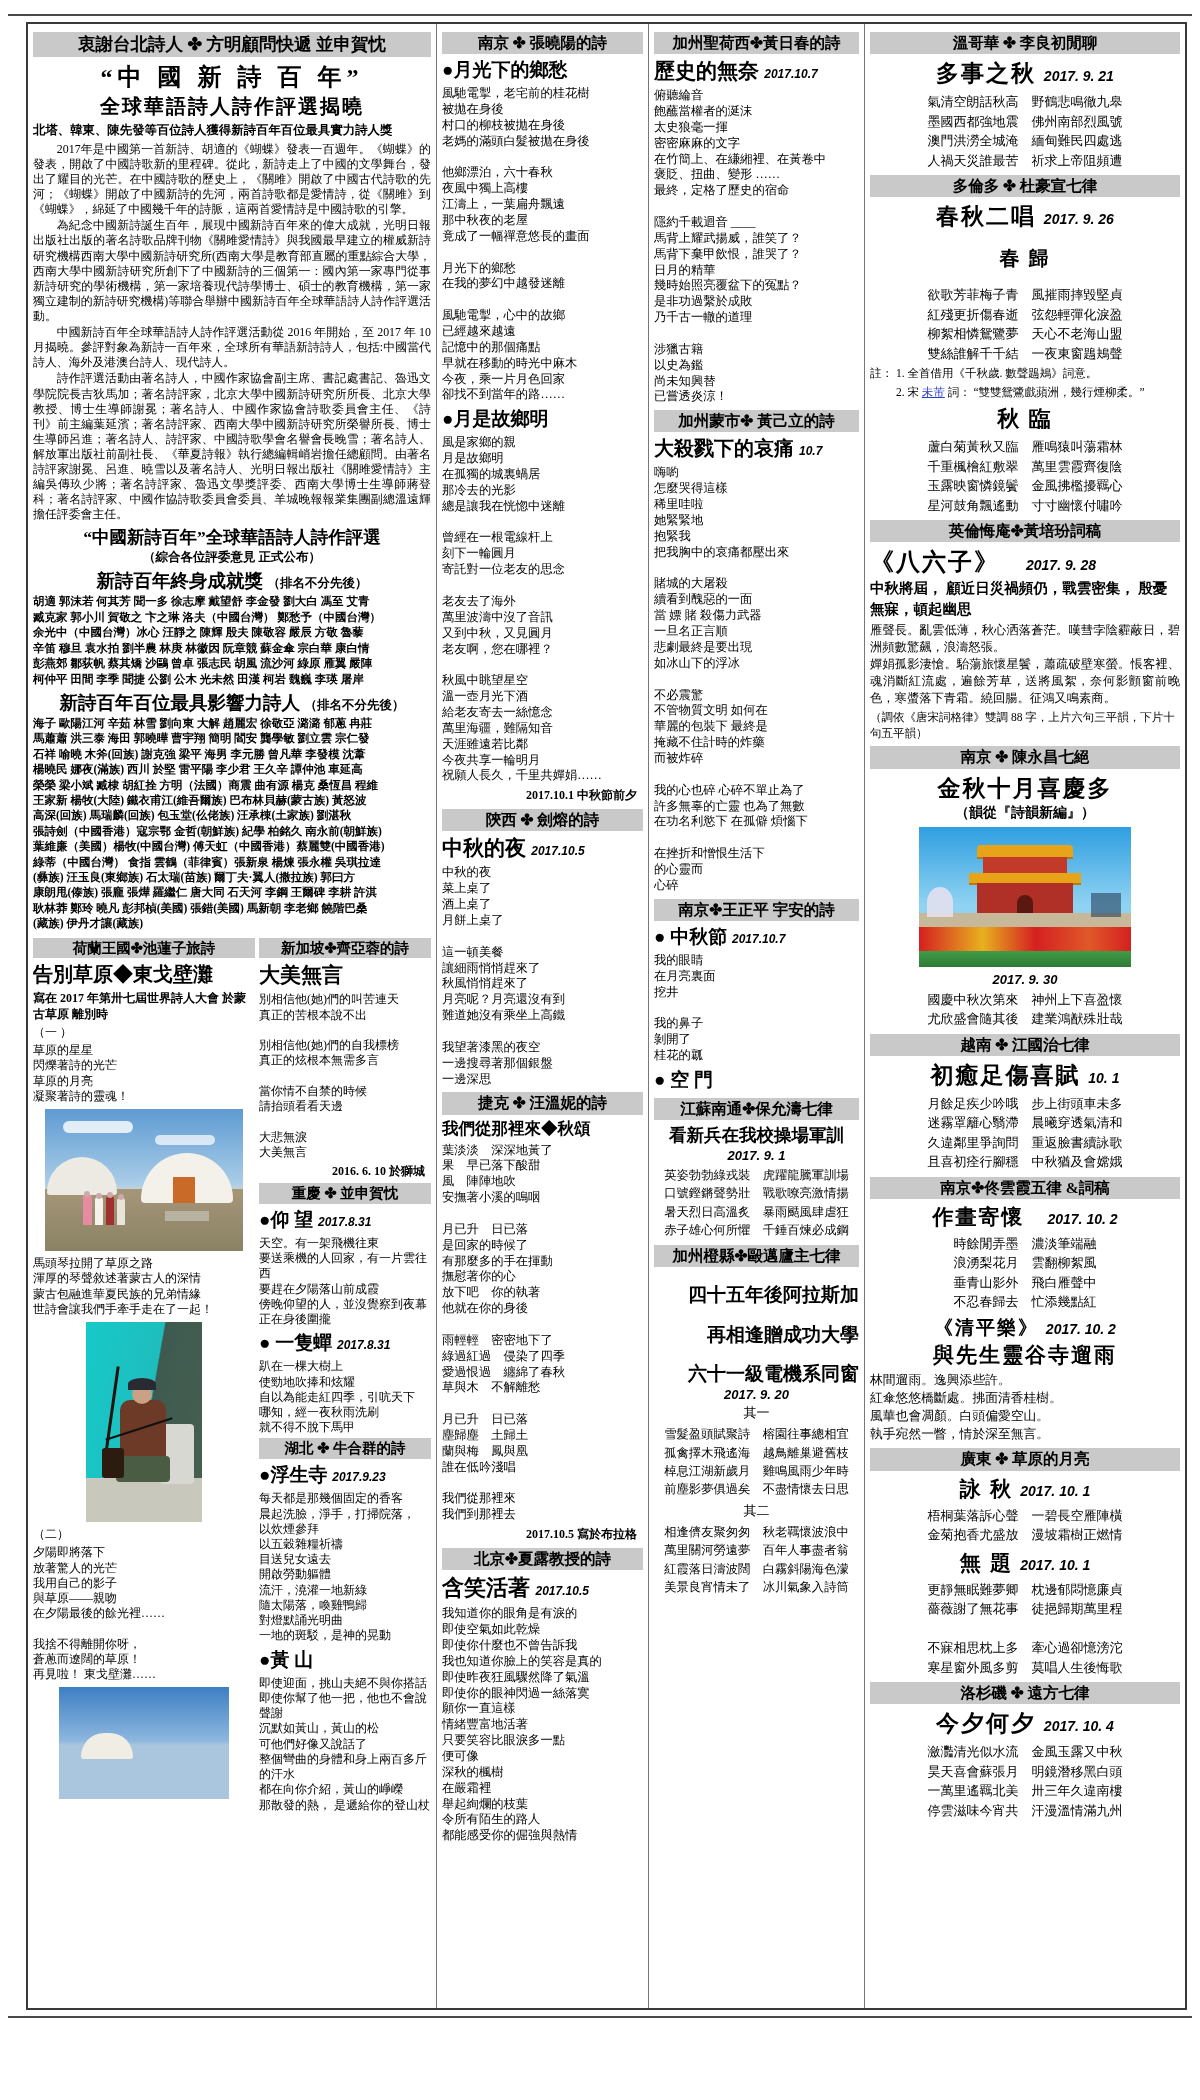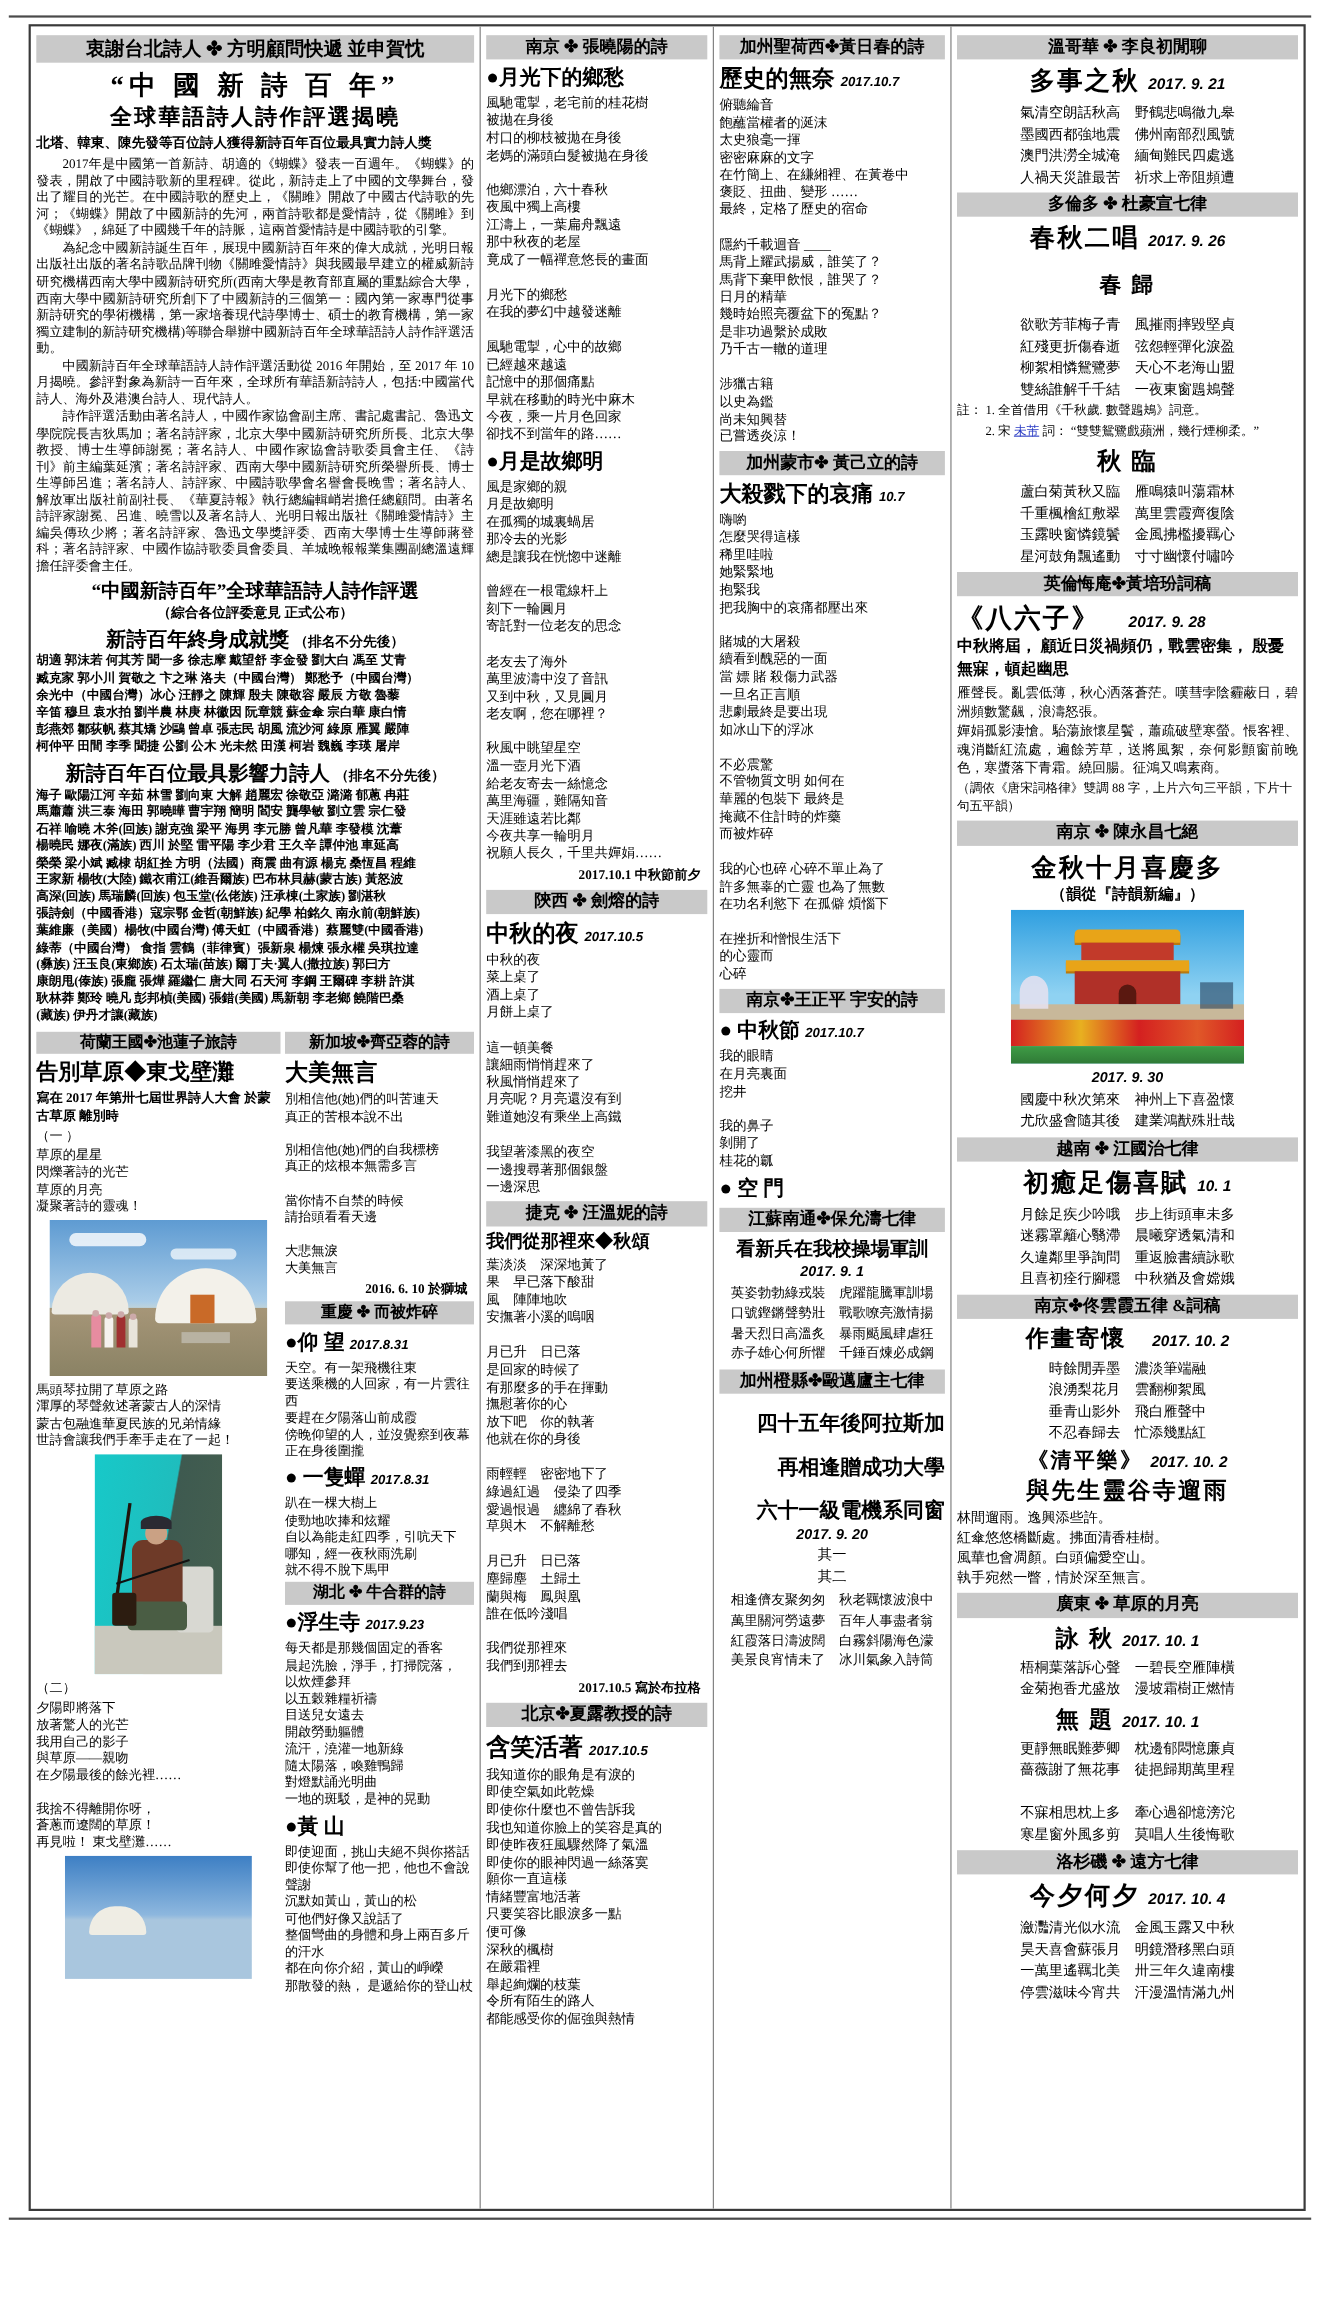--- a/index.html
+++ b/index.html
@@ -221,21 +221,21 @@
 
 別相信他(她)們的自我標榜
 真正的炫根本無需多言
 
 當你情不自禁的時候
 請抬頭看看天邊
 
 大悲無淚
 大美無言</div>
             <div class="pdate">2016. 6. 10  於獅城</div>
-            <div class="bar">重慶  ✤ 而被炸碎</div>
+            <div class="bar">重慶  ✤ 並申賀忱</div>
             <div class="pt"><span>●仰  望</span> <span class="dt">2017.8.31</span></div>
             <div class="poem">天空。有一架飛機往東
 要送乘機的人回家，有一片雲往西
 要趕在夕陽落山前成霞
 傍晚仰望的人，並沒覺察到夜幕
 正在身後圍攏</div>
             <div class="pt"><span>● 一隻蟬</span> <span class="dt">2017.8.31</span></div>
             <div class="poem">趴在一棵大樹上
 使勁地吹捧和炫耀
 自以為能走紅四季，引吭天下
@@ -442,20 +442,24 @@
         <div class="cpl">英姿勃勃綠戎裝　虎躍龍騰軍訓場
 口號鏗鏘聲勢壯　戰歌嘹亮激情揚
 暑天烈日高溫炙　暴雨颳風肆虐狂
 赤子雄心何所懼　千錘百煉必成鋼</div>
         <div class="bar">加州橙縣✤毆邁廬主七律</div>
         <div class="t3l">四十五年後阿拉斯加</div>
         <div class="t3l">再相逢贈成功大學</div>
         <div class="t3l">六十一級電機系同窗</div>
         <div class="cdate">2017. 9. 20</div>
         <div class="lbl">其一</div>
+        <div class="cpl">雪髮盈頭賦聚詩　榕園往事總相宜
+孤禽擇木飛遙海　越鳥離巢避舊枝
+棹息江湖新歲月　雞鳴風雨少年時
+前塵影夢俱過矣　不盡情懷去日思</div>
         <div class="lbl">其二</div>
         <div class="cpl">相逢儕友聚匆匆　秋老羈懷波浪中
 萬里關河勞遠夢　百年人事盡者翁
 紅霞落日濤波闊　白霧斜陽海色濛
 美景良宵情未了　冰川氣象入詩筒</div>
       </div>
 
       <div class="col c4">
         <div class="bar">溫哥華  ✤ 李良初閒聊</div>
         <div class="bigt"><span>多事之秋</span> <span class="dt">2017. 9. 21</span></div>

